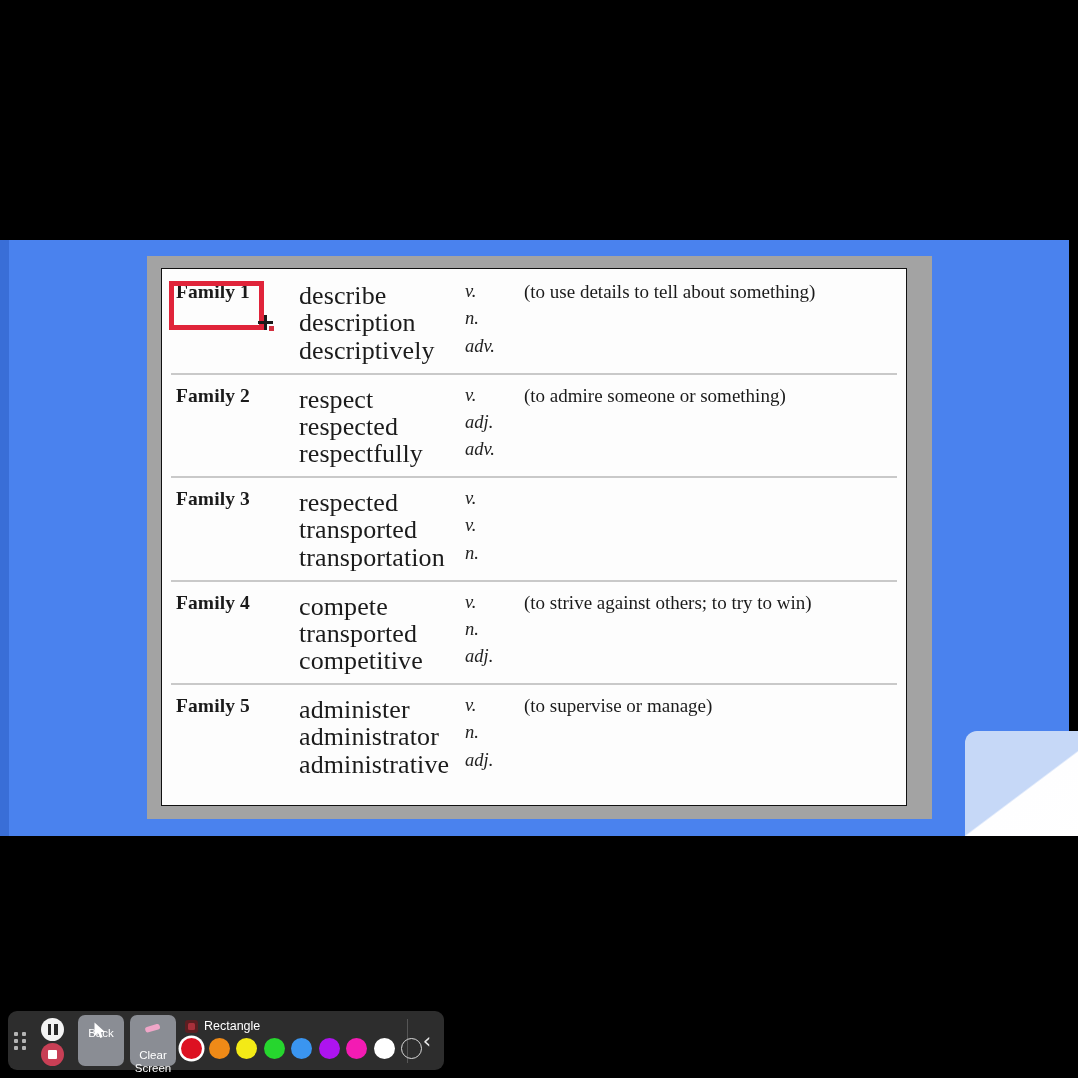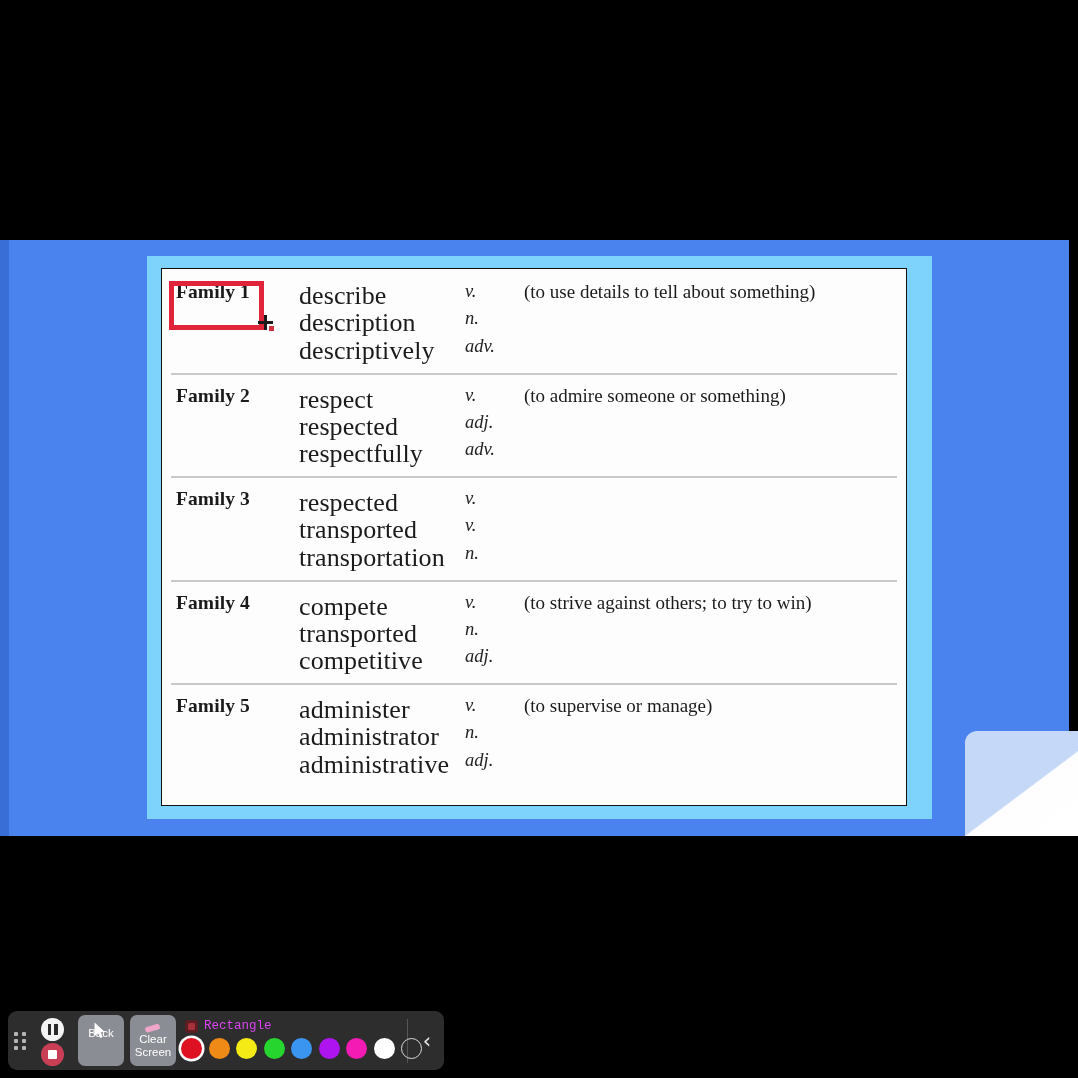--- a/index.html
+++ b/index.html
@@ -42,21 +42,21 @@
     opacity: .55;
   }
 
   
   #content-card {
     position: absolute;
     left: 147px;
     top: 256px;
     width: 785px;
     height: 563px;
-    background: #7dd3fc;
+    background: #a3a3a3;
     box-sizing: border-box;
   }
   #word-table {
     position: absolute;
     left: 14px;
     top: 12px;
     width: 746px;
     height: 538px;
     background: #fdfdfd;
     border: 1.5px solid #111111;
@@ -245,21 +245,21 @@
     flex: none;
     position: relative;
     color: #ffffff;
     font-size: 11.5px;
     line-height: 12.5px;
     text-align: center;
     font-family: "Liberation Sans", sans-serif;
     box-sizing: border-box;
   }
   #back-button { padding-top: 12px; }
-  #clear-screen-button { padding-top: 18px; }
+  #clear-screen-button { padding-top: 34px; }
   #cursor-arrow-icon {
     position: absolute;
     left: 16px; top: 7px;
     width: 13px; height: 17px;
   }
   #eraser-icon {
     position: absolute;
     left: 13px; top: 7px;
     width: 20px; height: 12px;
   }
@@ -282,23 +282,23 @@
     position: absolute;
     left: 3px; top: 3px;
     width: 7px; height: 7px;
     background: #a8303a;
     border-radius: 1.5px;
   }
   #tool-name-label {
     position: absolute;
     left: 28px;
     top: 8px;
-    color: #d946ef;
+    color: #ffffff;
     font-size: 12.5px;
-    font-family: Liberation Mono, monospace;
+    font-family: Liberation Sans, sans-serif;
   }
   #color-palette {
     position: absolute;
     left: 5px;
     top: 27px;
     display: flex;
     align-items: center;
     gap: 6.5px;
   }
   .swatch {

